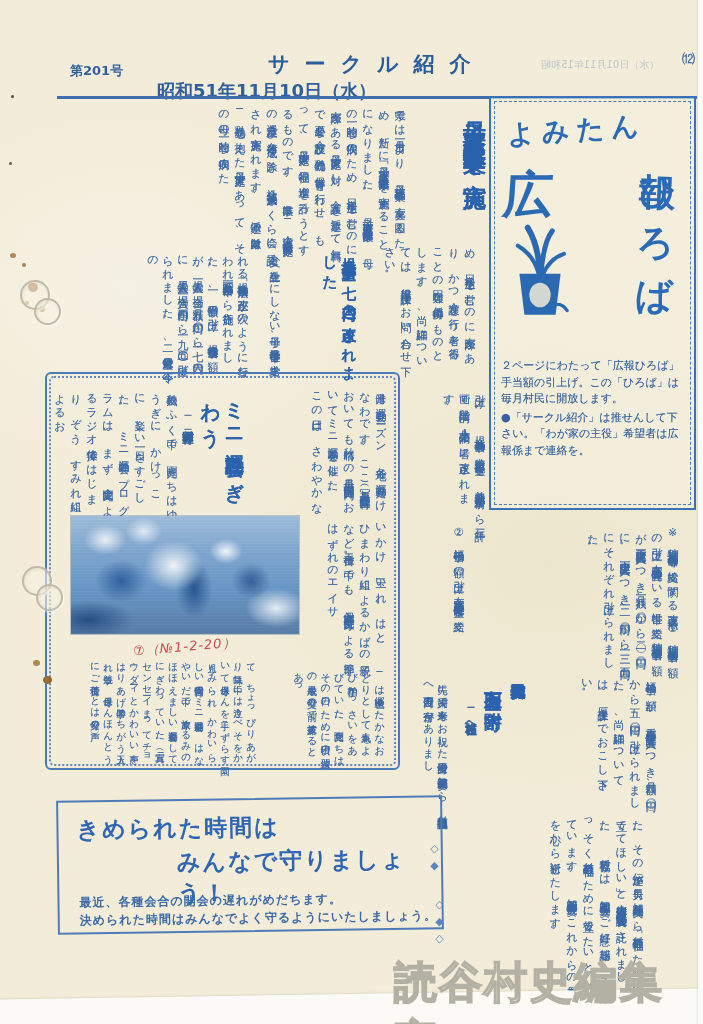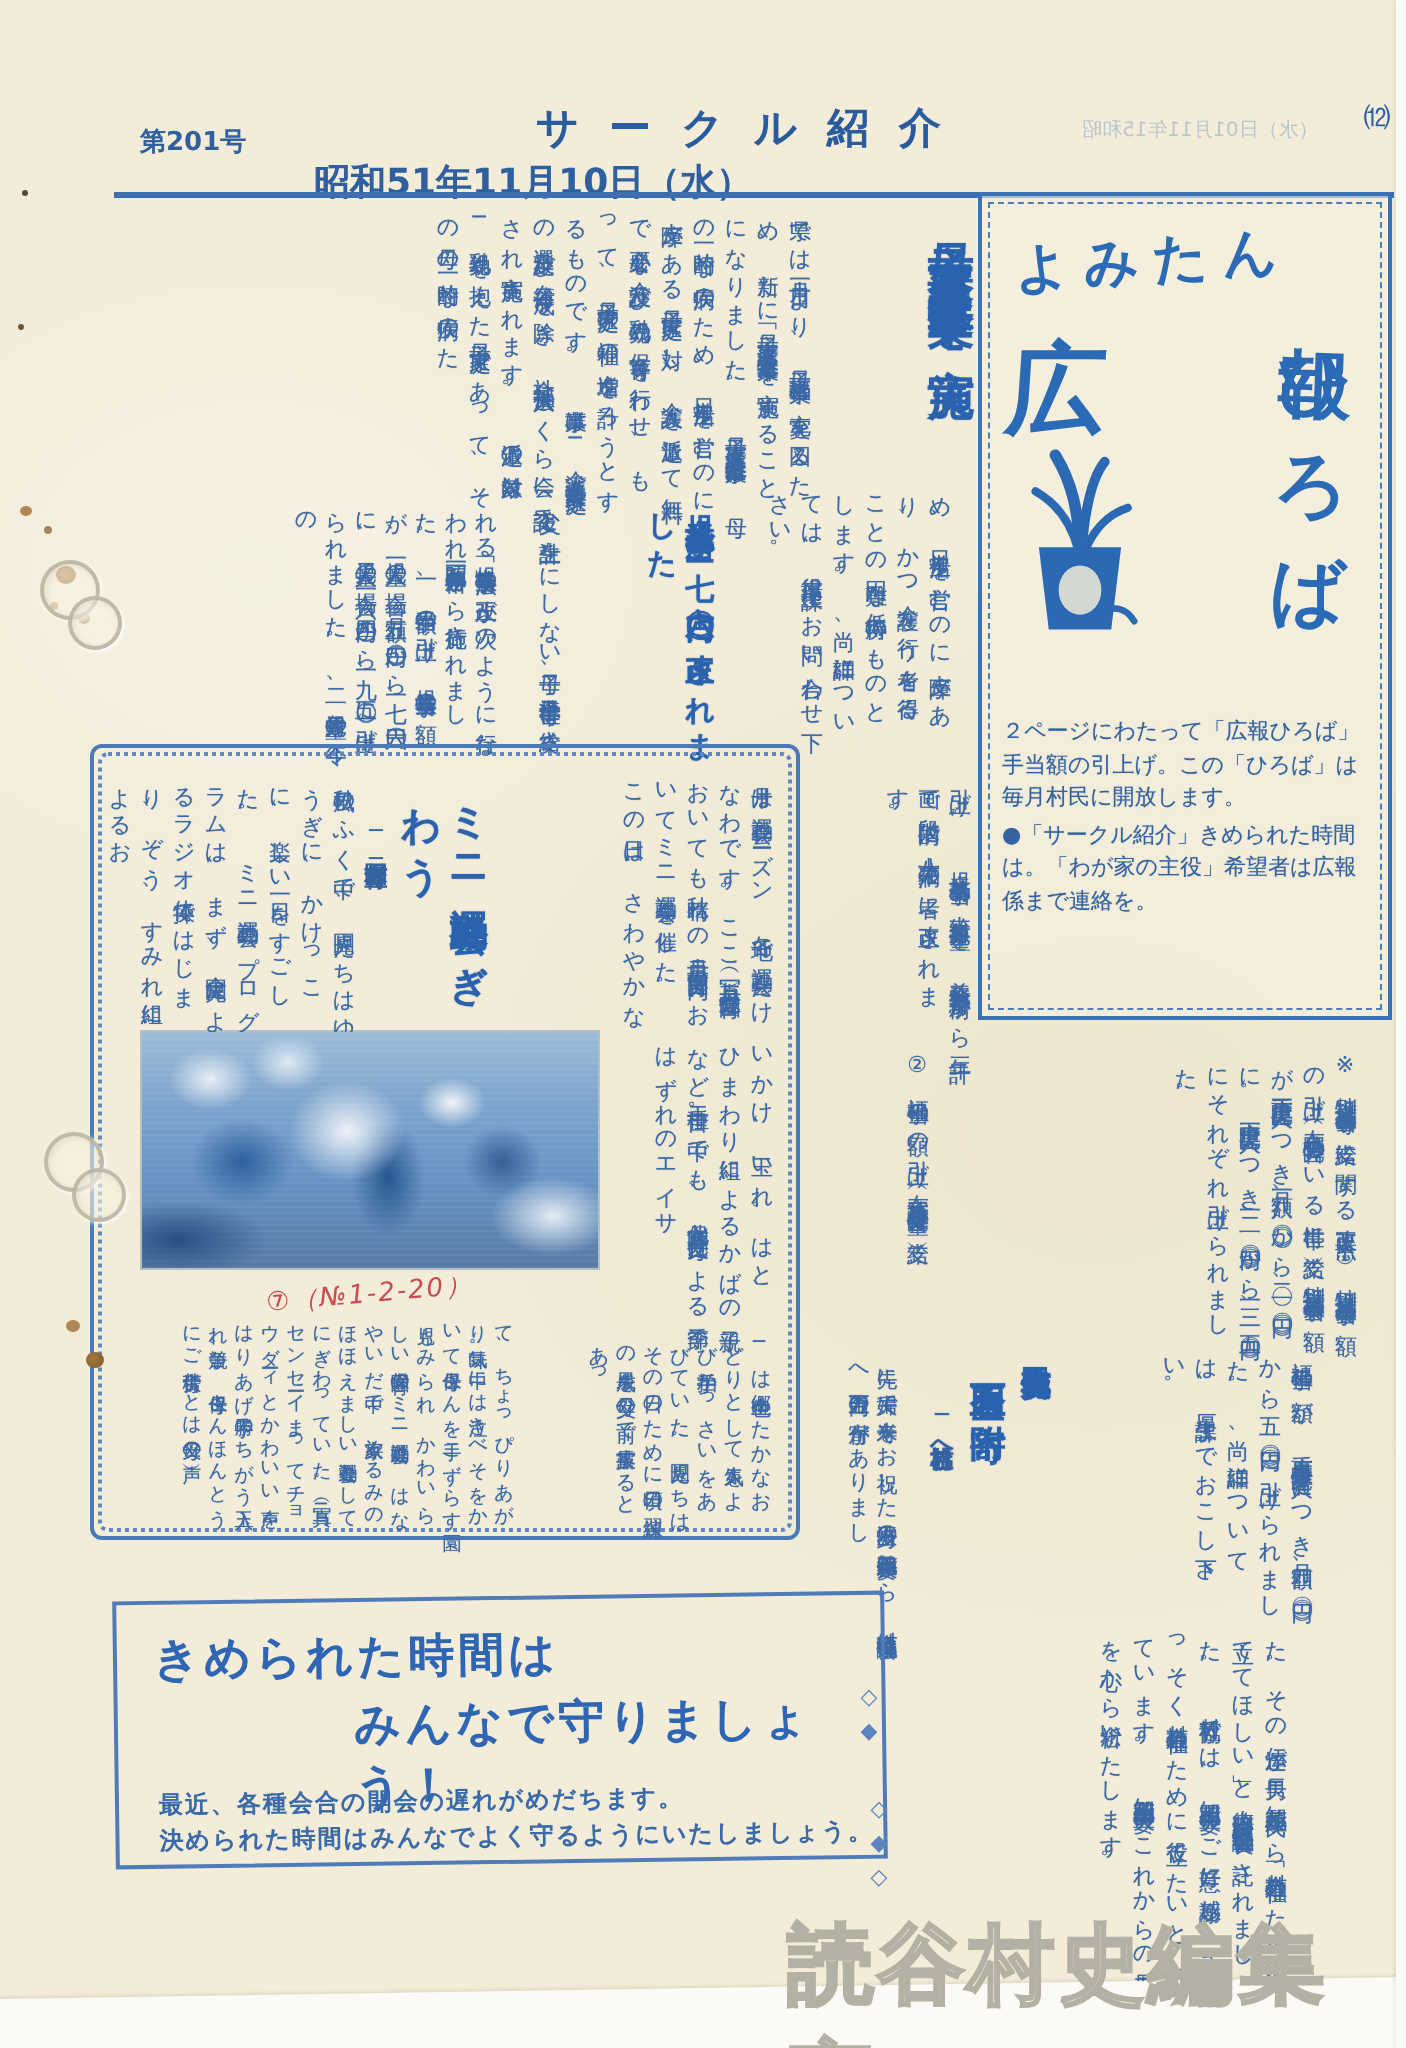--- a/index.html
+++ b/index.html
@@ -153,21 +153,21 @@
           <path d="M45 64 C44 40 40 22 30 6" stroke="#2b69b2" stroke-width="7" fill="none" stroke-linecap="round"></path>
           <path d="M46 64 C48 38 52 20 60 10" stroke="#2b69b2" stroke-width="6" fill="none" stroke-linecap="round"></path>
           <path d="M44 64 C40 48 32 36 18 28" stroke="#2b69b2" stroke-width="5" fill="none" stroke-linecap="round"></path>
           <path d="M48 64 C54 50 62 42 74 38" stroke="#2b69b2" stroke-width="5" fill="none" stroke-linecap="round"></path>
           <path d="M58 102 C66 97 73 99 78 107" stroke="#2b69b2" stroke-width="4" fill="none" stroke-linecap="round"></path>
         </svg>
       </div>
     </div>
     <div class="hiroba-note">
       <p>２ページにわたって「広報ひろば」手当額の引上げ。この「ひろば」は毎月村民に開放します。</p>
-      <p>●「サークル紹介」きめられた時間は。「わが家の主役」希望者は広報係まで連絡を。</p>
+      <p>●「サークル紹介」は推せんして下さい。「わが家の主役」希望者は広報係まで連絡を。</p>
     </div>
   </div>
 
   <div class="abs undokai-box">
     <div class="v body-txt u-b1">十月は運動会シーズン　各地で運動会たけなわです。ここ（写真）村立保育園においても秋晴れの十月二日南保育園内においてミニ運動会を催した。この日は、さわやかな</div>
     <div class="v hl u-hl-main">ミニ運動会にぎわう</div>
     <div class="v u-hl-sub">─村立保育園─</div>
     <div class="v body-txt u-b2">秋風のふく中で、園児たちはゆうぎに、かけっこに、楽しい一日をすごした。　ミニ運動会のプログラムは、まず、全園児によるラジオ体操ではじまり、ぞう、すみれ組によるお</div>
     <div class="photo"></div>
     <div class="v body-txt u-b3">いかけ、玉いれ。はと、ひまわり組によるかばの親子など十二種目。中でも、北保育園々児父母による季節はずれのエイサ</div>

